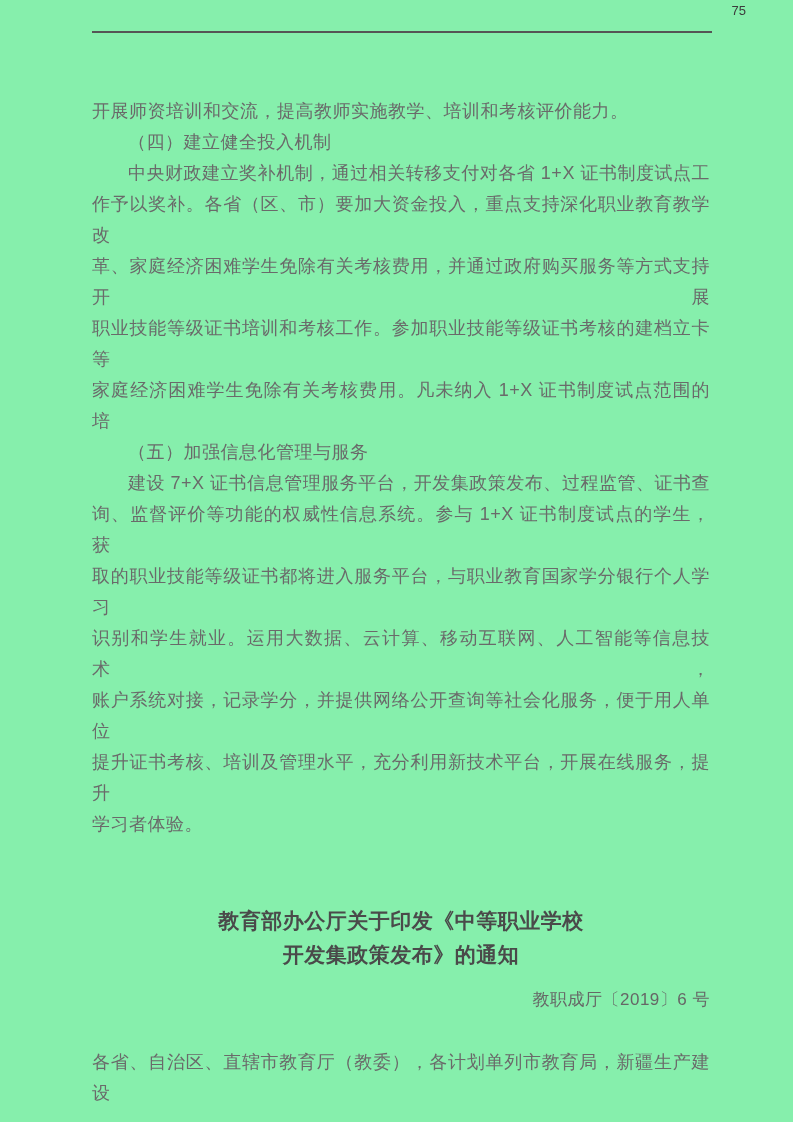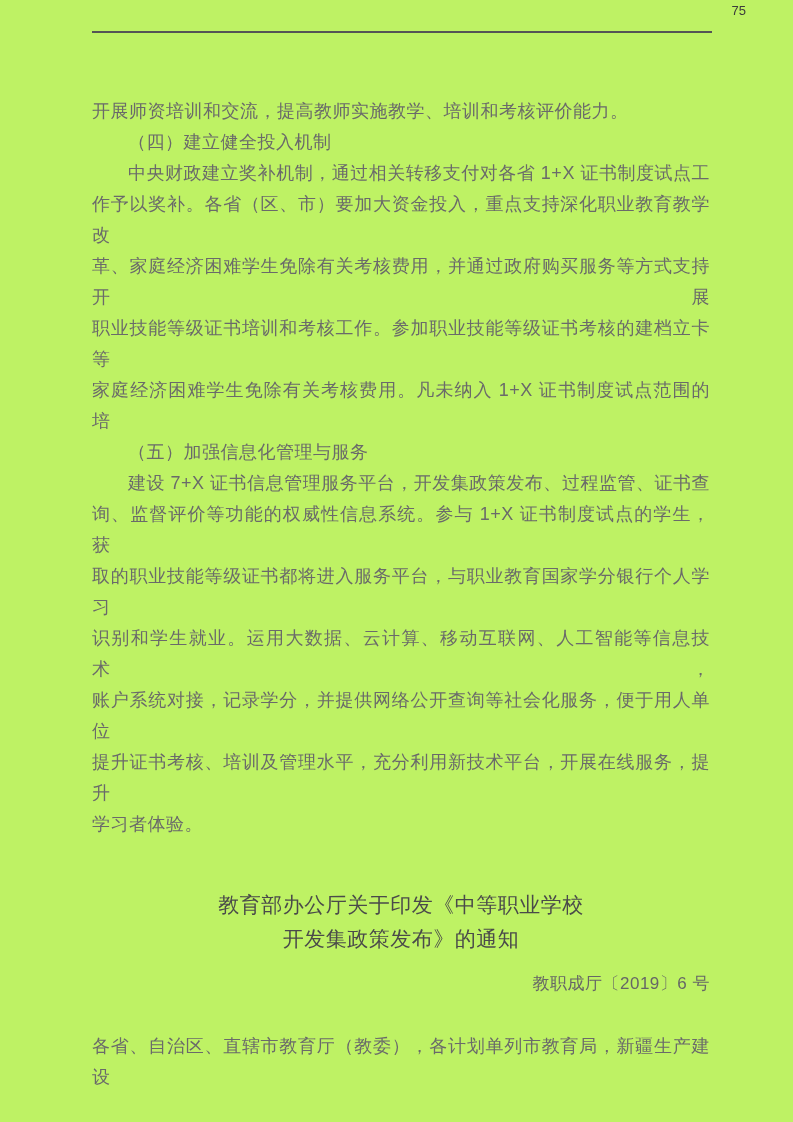--- a/index.html
+++ b/index.html
@@ -1,21 +1,21 @@
 <!DOCTYPE html>
 <html><head>
 <meta charset="utf-8">
 <style>
   html, body { margin: 0; padding: 0; background: #e8e8e8; }
   .page {
     position: relative;
     width: 793px;
     height: 1122px;
     margin: 0 auto;
-    background: #bef264;
+    background: #86efac;
     font-family: "Liberation Sans", sans-serif;
     overflow: hidden;
   }
   .pageno {
     position: absolute;
     top: 2px;
     right: 47px;
     font-size: 13px;
     line-height: 18px;
     color: #3c3c3c;
@@ -39,24 +39,24 @@
     letter-spacing: 0.5px;
   }
   .ln { margin: 0; padding: 0; }
   .ind { text-indent: 2em; }
   .just {
     text-align: justify;
     text-align-last: justify;
     text-justify: inter-character;
   }
   .title-block {
-    margin-top: 48px;
+    margin-top: 64px;
     text-align: center;
     font-size: 21px;
-    font-weight: normal;
+    font-weight: bold;
     line-height: 34px;
     color: #4a4a4a;
     letter-spacing: 0.5px;
   }
   .docnum {
     margin-top: 12px;
     text-align: right;
     font-size: 17px;
     line-height: 31px;
     color: #666666;

